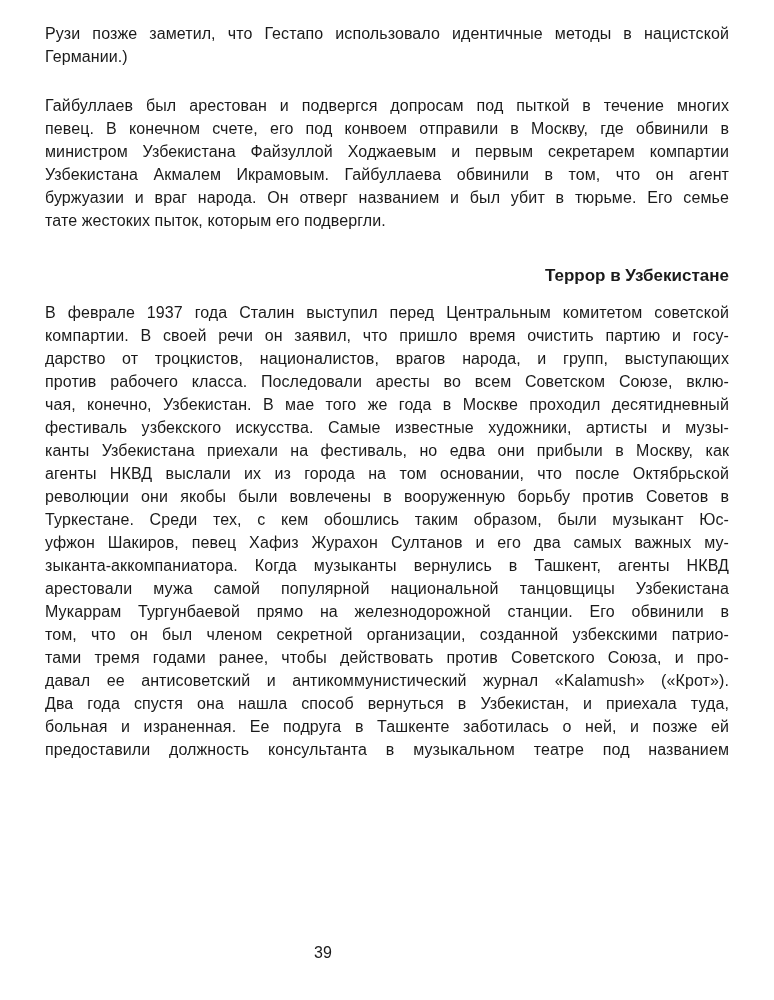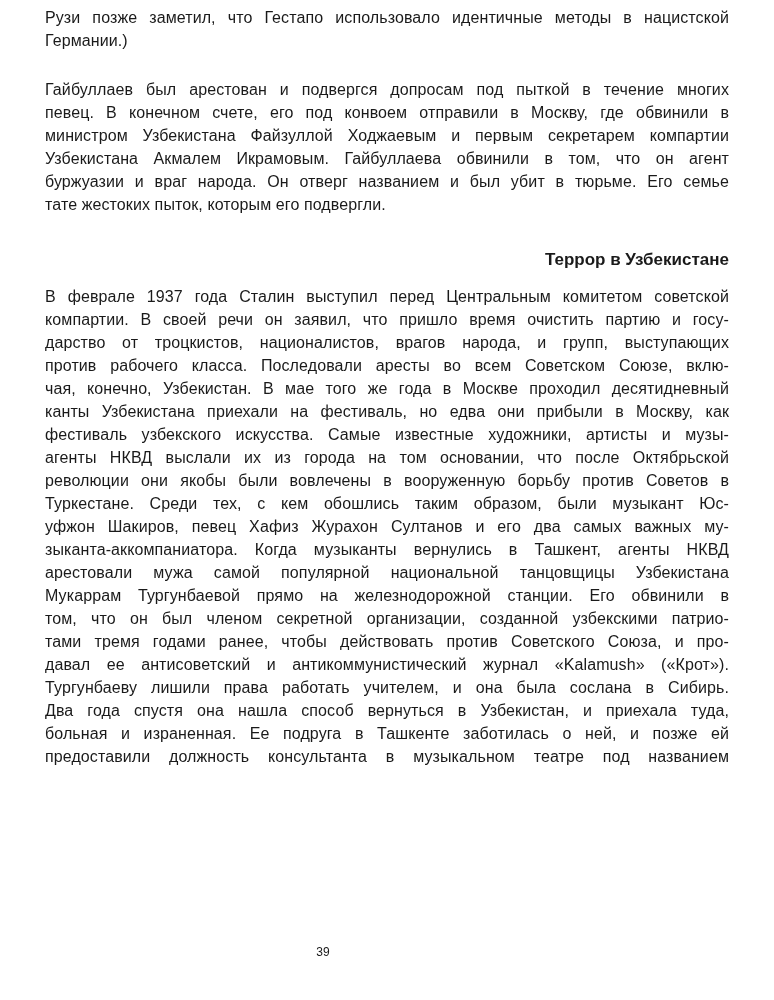--- a/index.html
+++ b/index.html
@@ -12,21 +12,21 @@
     width: 774px;
     height: 1000px;
     background: #ffffff;
     font-family: "Liberation Sans", sans-serif;
     color: #1a1a1a;
     overflow: hidden;
   }
   .text-column {
     position: absolute;
     left: 45px;
-    top: 6px;
+    top: 22px;
     width: 684px;
   }
   .paragraph {
     margin: 0 0 26px 0;
   }
   .line {
     font-size: 16px;
     line-height: 23px;
     text-align: justify;
     text-align-last: justify;
@@ -43,21 +43,21 @@
     line-height: 23px;
     font-weight: 700;
     text-align: right;
   }
   .footer {
     position: absolute;
     top: 941px;
     left: 0;
     width: 646px;
     text-align: center;
-    font-size: 12px;
+    font-size: 16px;
     line-height: 23px;
   }
 </style>
 </head>
 <body>
 
 <div class="page">
   <div class="text-column">
 
     <div class="paragraph">
@@ -75,33 +75,32 @@
       </div>
 
     <h2 class="heading">Террор в Узбекистане</h2>
 
     <div class="paragraph">
         <div class="line">В феврале 1937 года Сталин выступил перед Центральным комитетом советской</div>
         <div class="line">компартии. В своей речи он заявил, что пришло время очистить партию и госу-</div>
         <div class="line">дарство от троцкистов, националистов, врагов народа, и групп, выступающих</div>
         <div class="line">против рабочего класса. Последовали аресты во всем Советском Союзе, вклю-</div>
         <div class="line">чая, конечно, Узбекистан. В мае того же года в Москве проходил десятидневный</div>
+        <div class="line">фестиваль узбекского искусства. Самые известные художники, артисты и музы-</div>
         <div class="line">канты Узбекистана приехали на фестиваль, но едва они прибыли в Москву, как</div>
-        <div class="line">фестиваль узбекского искусства. Самые известные художники, артисты и музы-</div>
         <div class="line">агенты НКВД выслали их из города на том основании, что после Октябрьской</div>
         <div class="line">революции они якобы были вовлечены в вооруженную борьбу против Советов в</div>
         <div class="line">Туркестане. Среди тех, с кем обошлись таким образом, были музыкант Юс-</div>
         <div class="line">уфжон Шакиров, певец Хафиз Журахон Султанов и его два самых важных му-</div>
         <div class="line">зыканта-аккомпаниатора. Когда музыканты вернулись в Ташкент, агенты НКВД</div>
         <div class="line">арестовали мужа самой популярной национальной танцовщицы Узбекистана</div>
         <div class="line">Мукаррам Тургунбаевой прямо на железнодорожной станции. Его обвинили в</div>
         <div class="line">том, что он был членом секретной организации, созданной узбекскими патрио-</div>
         <div class="line">тами тремя годами ранее, чтобы действовать против Советского Союза, и про-</div>
         <div class="line">давал ее антисоветский и антикоммунистический журнал «Kalamush» («Крот»).</div>
-        <div class="line">Тургунбаеву лишили права работать учителем, и она была сослана в Сибирь.</div>
         <div class="line">Два года спустя она нашла способ вернуться в Узбекистан, и приехала туда,</div>
         <div class="line">больная и израненная. Ее подруга в Ташкенте заботилась о ней, и позже ей</div>
         <div class="line">предоставили должность консультанта в музыкальном театре под названием</div>
       </div>
 
   </div>
 
   <div class="footer">39</div>
 </div>
 

